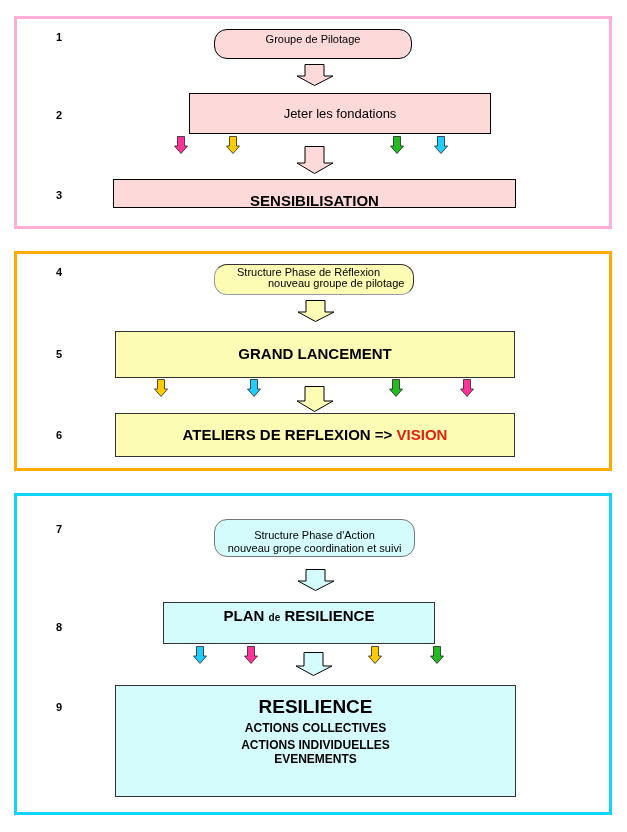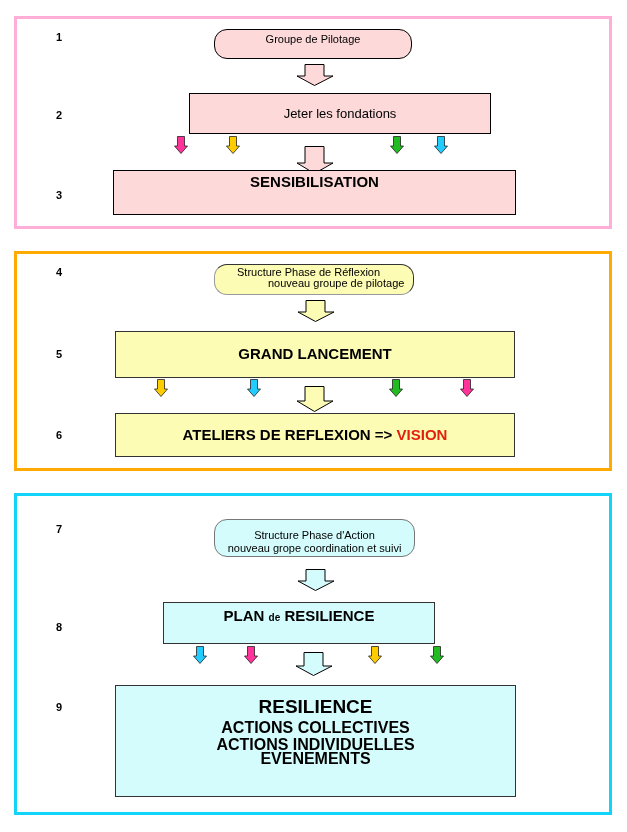--- a/index.html
+++ b/index.html
@@ -11,21 +11,21 @@
     .frame-cyan { top: 493px; height: 322px; border-color: #11d4f8; }
     .num { position: absolute; left: 56px; font-size: 11px; font-weight: bold; line-height: 12px; }
     .box { position: absolute; box-sizing: border-box; border: 1px solid #000; text-align: center; }
     .pink { background: #fdd9d9; }
     .yellow { background: #fdfcb4; border-color: #333; }
     .cyan { background: #d4fcfc; border-color: #333; }
     .t-small { font-size: 11px; border-radius: 13px; }
     .t-mid { font-size: 13px; }
     .t-bold { font-weight: bold; font-size: 15px; }
     .t-big { font-weight: bold; font-size: 19px; }
-    .t-line { font-weight: bold; font-size: 16px; }
+    .t-line { font-weight: bold; font-size: 12px; }
     .red { color: #e3200e; }
     .de { font-size: 10px; }
     svg.arrow { position: absolute; overflow: visible; }
   </style>
 </head>
 <body>
 
 <div class="frame frame-pink"></div>
 
 <div class="num" style="top:31px;">1</div>
@@ -53,21 +53,21 @@
   </svg>
 <svg class="arrow small-arrow" style="left:434px; top:136px;" width="14" height="18">
     <path d="M3.5 0.5 H10.5 V10 H13.5 L7 17.5 L0.5 10 H3.5 Z" fill="#22ccff" stroke="#222" stroke-width="0.8"></path>
   </svg>
 
 <svg class="arrow" style="left:296px; top:146px;" width="38" height="28">
   <path d="M9 0.5 H28 V17 H37 L18.5 27.5 L1 17 H9 Z" fill="#fdd9d9" stroke="#000" stroke-width="1"></path>
 </svg>
 
 <div class="num" style="top:189px;">3</div>
-<div class="box pink t-bold" style="left:113px; top:170px; width:403px; height:45px; padding-top:2px;">
+<div class="box pink t-bold" style="left:113px; top:179px; width:403px; height:29px; padding-top:12px;">
   <span>SENSIBILISATION</span>
 </div>
 
 <div class="frame frame-orange"></div>
 
 <div class="num" style="top:266px;">4</div>
 <div class="box yellow t-small" style="left:214px; top:264px; width:200px; height:31px; border-left-color:#999; border-bottom-color:#999; text-align:left; line-height:11px; padding-top:2px;">
   <div style="padding-left:22px; white-space:nowrap;">Structure Phase de Réflexion</div>
   <div style="padding-left:53px; white-space:nowrap;">nouveau groupe de pilotage</div>
 </div>

